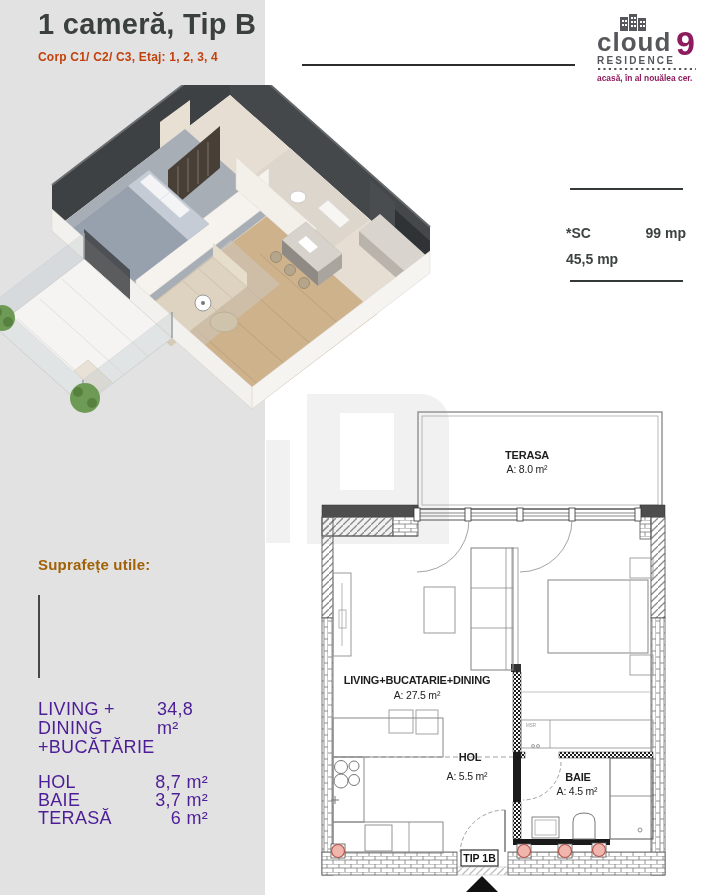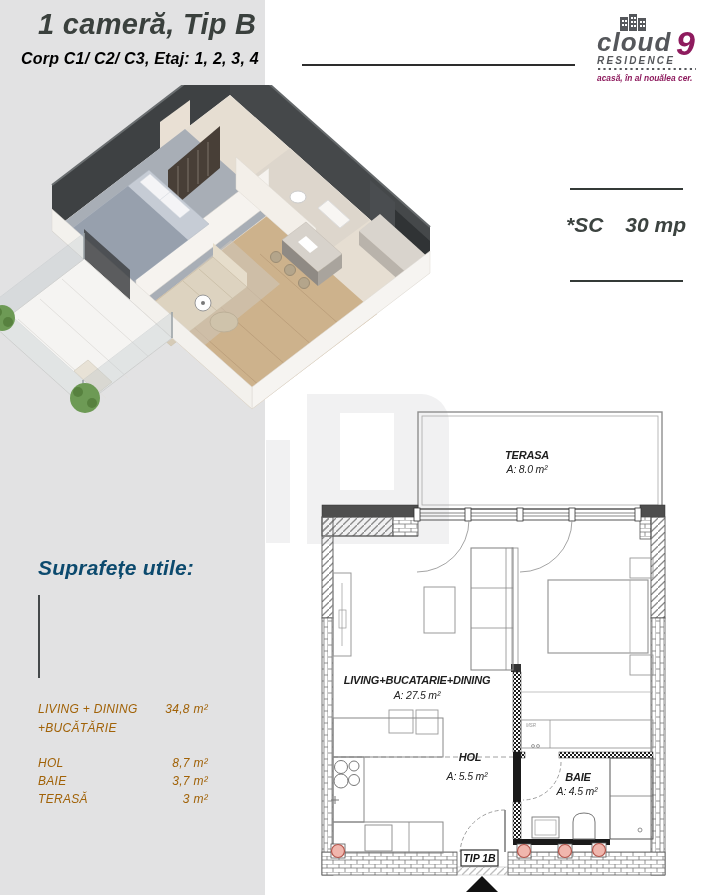--- a/index.html
+++ b/index.html
@@ -1,40 +1,40 @@
 <!DOCTYPE html>
 <html><head>
 <meta charset="utf-8">
 <style>
   html,body{margin:0;padding:0;background:#fff;}
   .page{position:relative;width:726px;height:895px;background:#ffffff;overflow:hidden;
-        font-family:"Liberation Sans",sans-serif;font-style:italic;}
+        font-family:"Liberation Sans",sans-serif;}
   .left-panel{position:absolute;left:0;top:0;width:265px;height:895px;background:#e2e2e3;z-index:1;}
   .wm{position:absolute;z-index:2;}
   .wm-bar{left:266px;top:440px;width:24px;height:103px;background:#f1f1f2;}
   .wm-shape{left:307px;top:394px;width:142px;height:150px;background:#f1f1f2;border-top-right-radius:28px;}
   .wm-hole{left:340px;top:413px;width:54px;height:77px;background:#ffffff;}
   .hdr-title{position:absolute;left:38px;top:8px;z-index:3;font-size:29px;font-weight:700;
              color:#3a403d;letter-spacing:.3px;}
-  .hdr-sub{position:absolute;left:21px;top:50px;z-index:3;font-size:16px;font-weight:600;
-           color:#000000;letter-spacing:.2px;}
+  .hdr-sub{position:absolute;left:38px;top:50px;z-index:3;font-size:12px;font-weight:600;
+           color:#c2410c;letter-spacing:.2px;}
   .hdr-rule{position:absolute;left:302px;top:64px;width:273px;height:2px;background:#2d2d2d;z-index:3;}
   .logo{position:absolute;left:596px;top:12px;width:128px;height:72px;z-index:3;}
   .summary-rule{position:absolute;width:113px;height:2px;background:#343a37;z-index:3;}
   .rule-top{left:570px;top:188px;}
   .rule-bot{left:570px;top:280px;}
-  .summary{position:absolute;left:566px;top:212px;width:120px;z-index:3;color:#3c4340;
-           font-size:21px;font-weight:700;line-height:26px;}
+  .summary{position:absolute;left:566px;top:220px;width:120px;z-index:3;color:#3c4340;
+           font-size:14px;font-weight:700;line-height:26px;}
   .summary .row{display:flex;justify-content:space-between;}
   .render3d{position:absolute;left:0;top:85px;width:460px;height:370px;z-index:4;}
-  .surf-head{position:absolute;left:38px;top:556px;z-index:3;font-size:21px;font-weight:700;
-             color:#0c4a6e;letter-spacing:.2px;}
+  .surf-head{position:absolute;left:38px;top:556px;z-index:3;font-size:15px;font-weight:700;
+             color:#a16207;letter-spacing:.2px;}
   .surf-vline{position:absolute;left:38px;top:595px;width:2px;height:83px;background:#44484a;z-index:3;}
-  .surf-list{position:absolute;left:38px;top:700px;width:170px;z-index:3;font-size:12px;
-             color:#a16207;letter-spacing:.3px;}
+  .surf-list{position:absolute;left:38px;top:700px;width:170px;z-index:3;font-size:18px;
+             color:#4c1d95;letter-spacing:.3px;}
   .surf-row{display:flex;justify-content:space-between;align-items:flex-start;line-height:18px;}
   .surf-row.first{margin-bottom:16px;line-height:19px;}
   .surf-row .lab span{display:block;}
   .floorplan{position:absolute;left:318px;top:398px;width:408px;height:497px;z-index:4;}
   svg text{font-family:"Liberation Sans",sans-serif;}
   .plan-name{font-size:11px;font-weight:700;fill:#1d1d1d;letter-spacing:-.2px;}
   .plan-area{font-size:10.5px;fill:#222;letter-spacing:-.2px;}
   .logo-word{font-size:26px;font-weight:700;fill:#55575b;letter-spacing:1px;}
   .logo-nine{font-size:34px;font-weight:700;fill:#8e1b5e;}
   .logo-res{font-size:10px;font-weight:700;fill:#55575b;letter-spacing:2.2px;}
@@ -83,23 +83,24 @@
       <text x="1" y="52" class="logo-res">RESIDENCE</text>
       <line x1="2" y1="57" x2="100" y2="57" stroke="#55575b" stroke-width="2.2" stroke-dasharray="2.2 3.2"></line>
       <text x="1" y="69" class="logo-tag">acasă, în al nouălea cer.</text>
     </svg>
   </div>
 
   <div class="summary-rule rule-top"></div>
   <div class="summary">
     <div class="row">
       <span>*SC</span>
-      <span>30 mp</span>
+      <span>99 mp</span>
     </div>
     <div class="row">
+      <span>45,5 mp</span>
     </div>
   </div>
   <div class="summary-rule rule-bot"></div>
 
   <svg class="render3d" viewBox="0 85 460 370">
 
     <g>
       <polygon points="52,231 230,95 230,49 52,185" fill="#3e4143"></polygon>
       <polygon points="230,95 430,273 430,227 230,49" fill="#45484a"></polygon>
       <line x1="52" y1="185" x2="230" y2="49" stroke="#6a6e70" stroke-width="2"></line>
@@ -224,21 +225,21 @@
     <div class="surf-row">
       <div class="lab">
         <span>BAIE</span>
       </div>
       <div>3,7 m²</div>
     </div>
     <div class="surf-row">
       <div class="lab">
         <span>TERASĂ</span>
       </div>
-      <div>3 m²</div>
+      <div>6 m²</div>
     </div>
   </div>
 
   <svg class="floorplan" viewBox="318 398 408 497">
     <defs>
       <pattern id="hatch" width="7" height="7" patternUnits="userSpaceOnUse">
         <path d="M0,7 L7,0" stroke="#8a8a8a" stroke-width="1.3" fill="none"></path>
       </pattern>
       <pattern id="brick" width="12" height="8" patternUnits="userSpaceOnUse">
         <rect width="12" height="8" fill="#ffffff"></rect>

